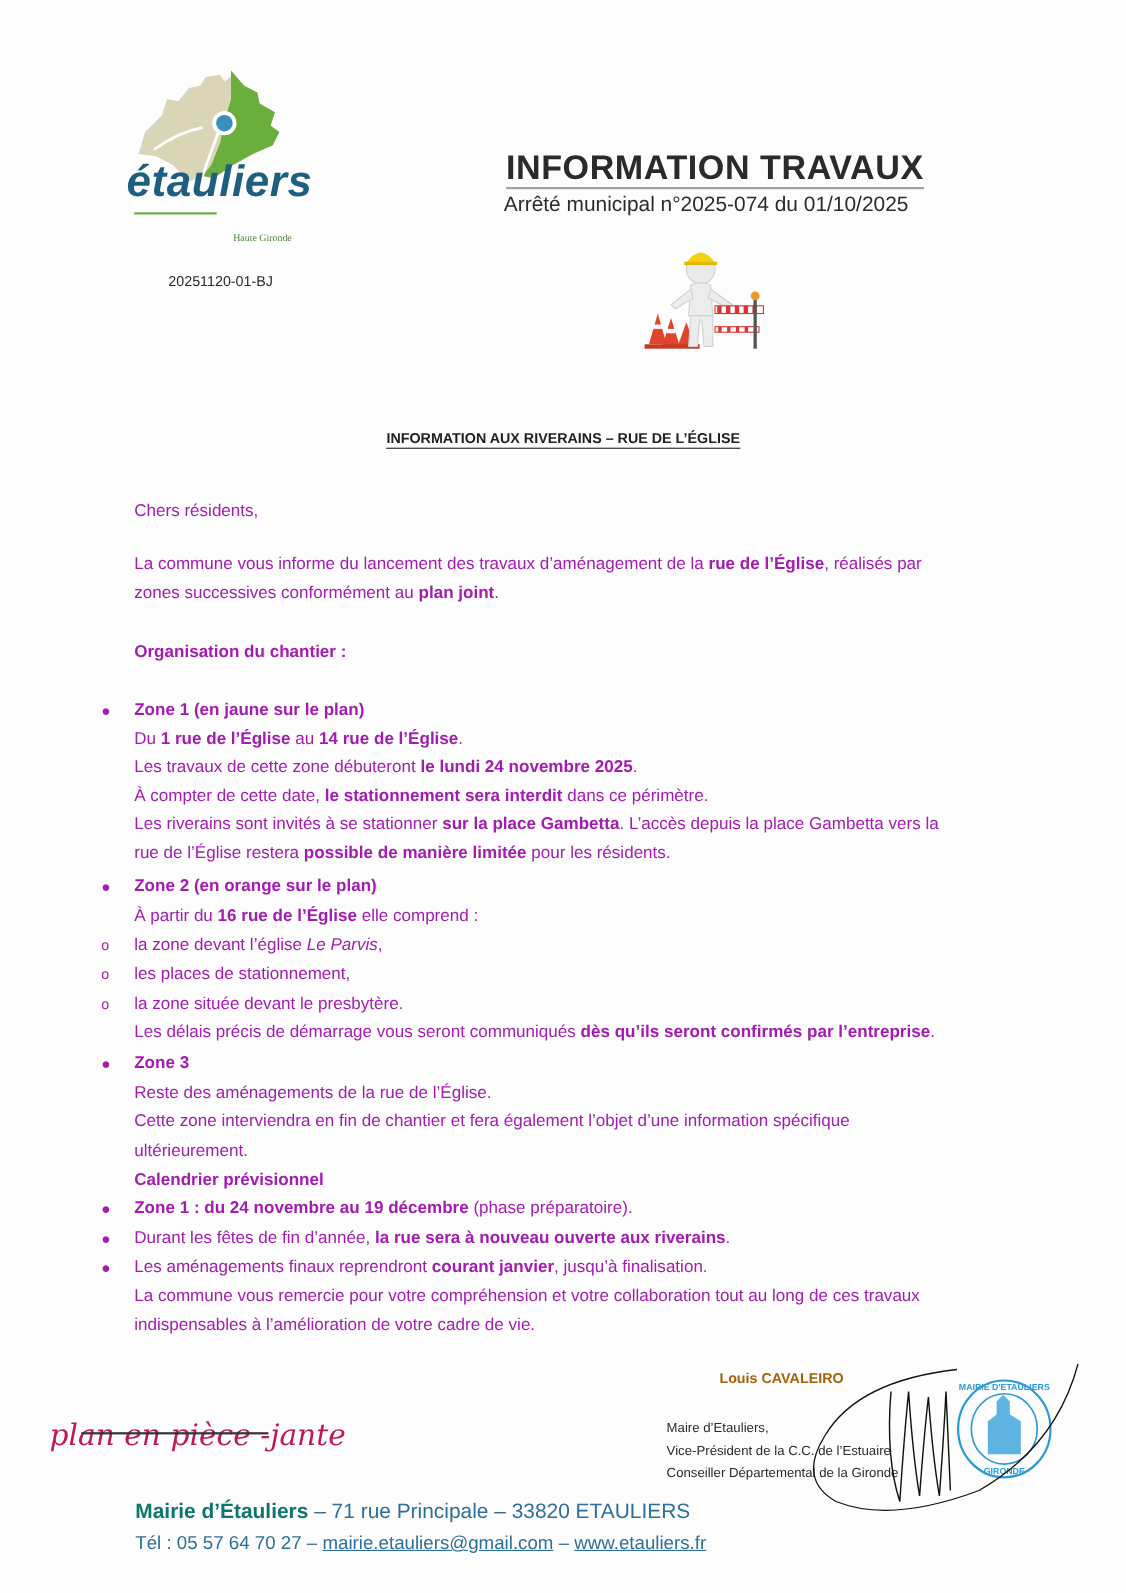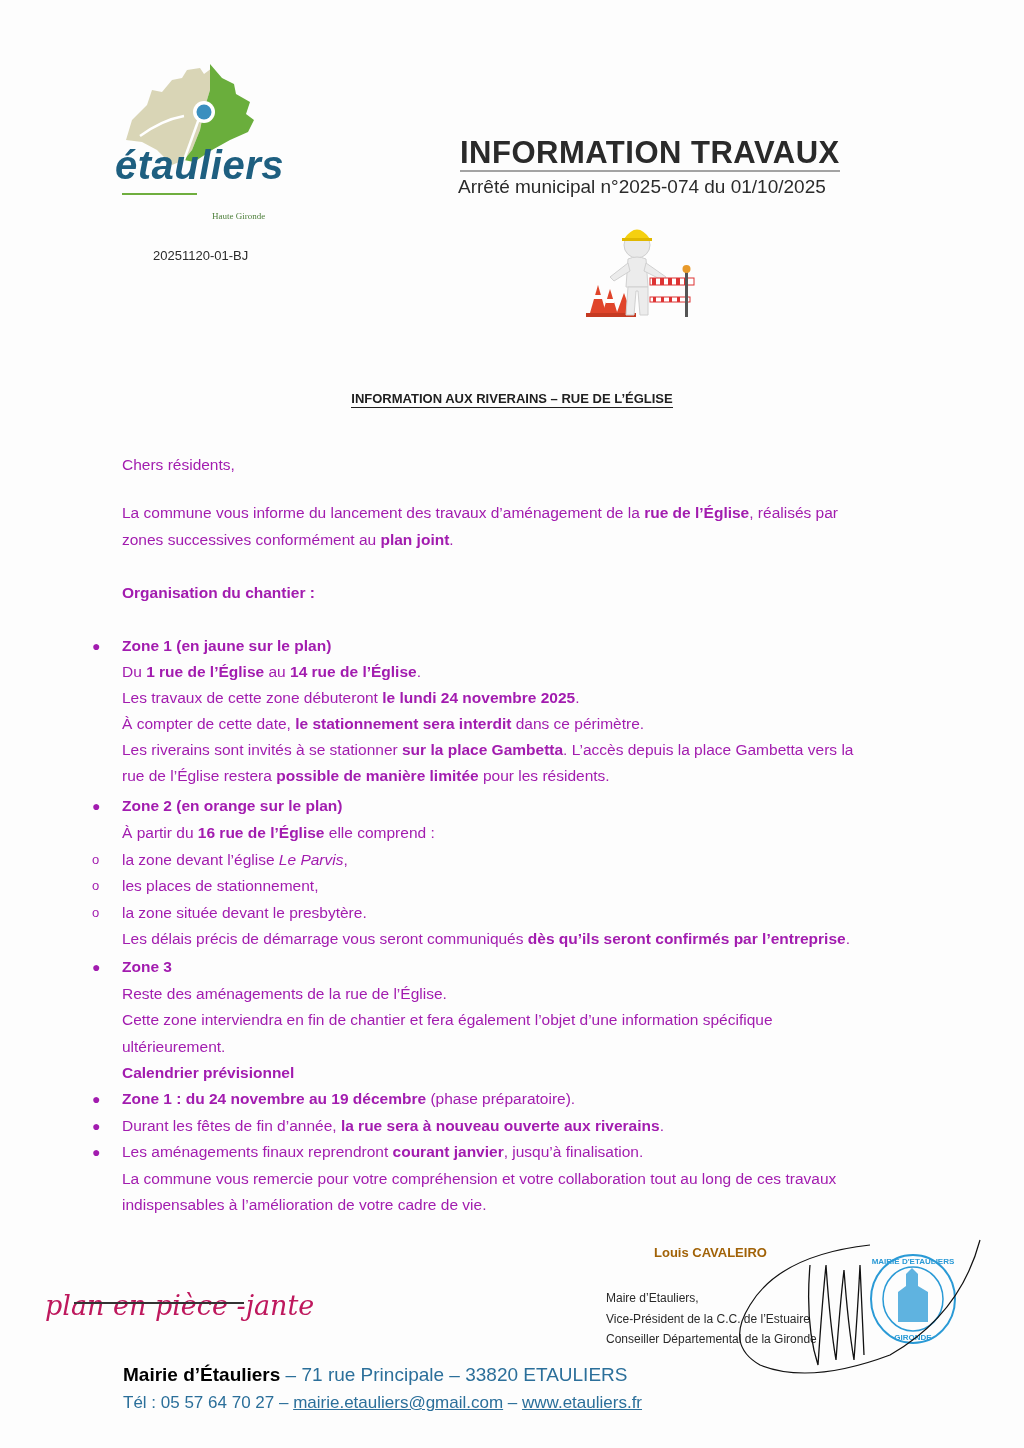--- a/index.html
+++ b/index.html
@@ -62,21 +62,21 @@
     left: 45px; top: 1270px; font-size: 27px; color: #be185d;
     font-family: "DejaVu Serif", serif; font-style: italic; margin-top: 20px;
   }
   .hand-underline { left: 74px; top: 1302px; width: 170px; height: 1.5px; background: #333; }
 
   .stamp { left: 868px; top: 1252px; width: 90px; height: 95px; }
   .signature-svg { left: 730px; top: 1235px; width: 260px; height: 160px; }
 
   
   .footer1 { left: 123px; top: 1364px; font-size: 19px; color: #2b6f9a; white-space: nowrap; }
-  .footer1 .b { color: #000000; margin-top: 37px; }
+  .footer1 .b { color: #0f766e; margin-top: 37px; }
   .footer2 { left: 123px; top: 1393px; font-size: 17px; color: #2b6f9a; white-space: nowrap; }
   .footer2 a { color: #2b6f9a; text-decoration: underline; }
 </style>
 </head>
 <body>
 
 <svg class="abs logo" viewBox="0 0 170 150">
   <path d="M75 20 L88 18 L92 24 L100 18 L98 40 L92 60 L88 80 L80 100 L72 110 L60 115 L45 100 L30 92 L14 90 L20 70 L35 55 L40 40 L50 42 L60 30 L70 28 Z" fill="#d9d5b6"></path>
   <path d="M98 14 L110 28 L122 34 L124 44 L138 52 L134 64 L142 70 L136 82 L118 90 L100 100 L82 112 L72 110 L80 100 L88 80 L92 60 L98 40 Z" fill="#6aae3c"></path>
   <path d="M28 86 Q50 70 72 66" stroke="#fff" stroke-width="2.5" fill="none"></path>

